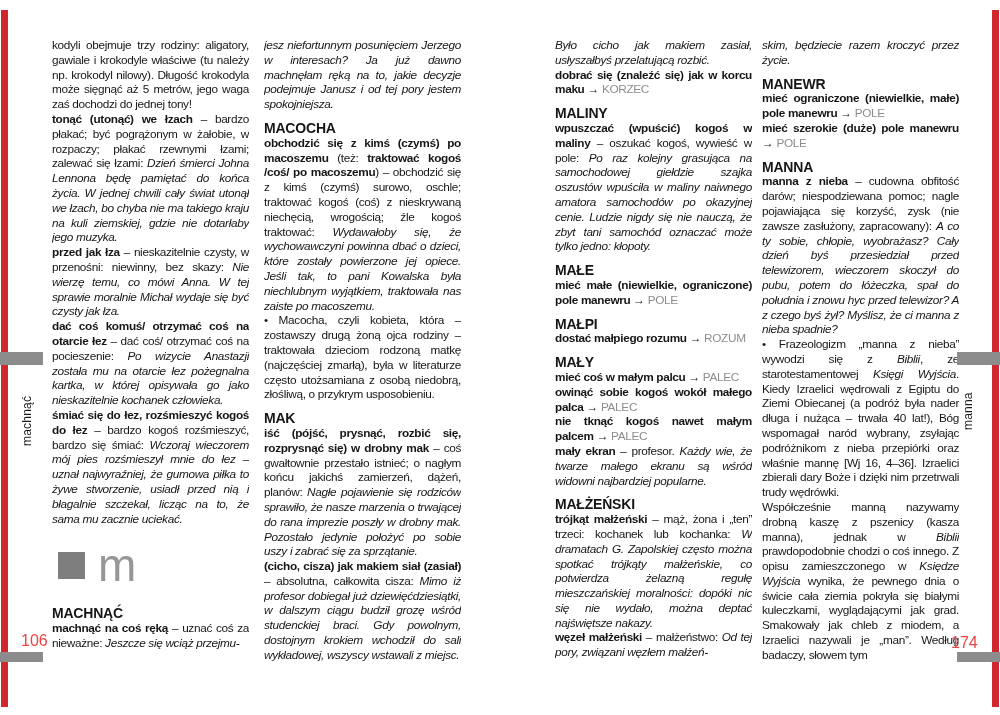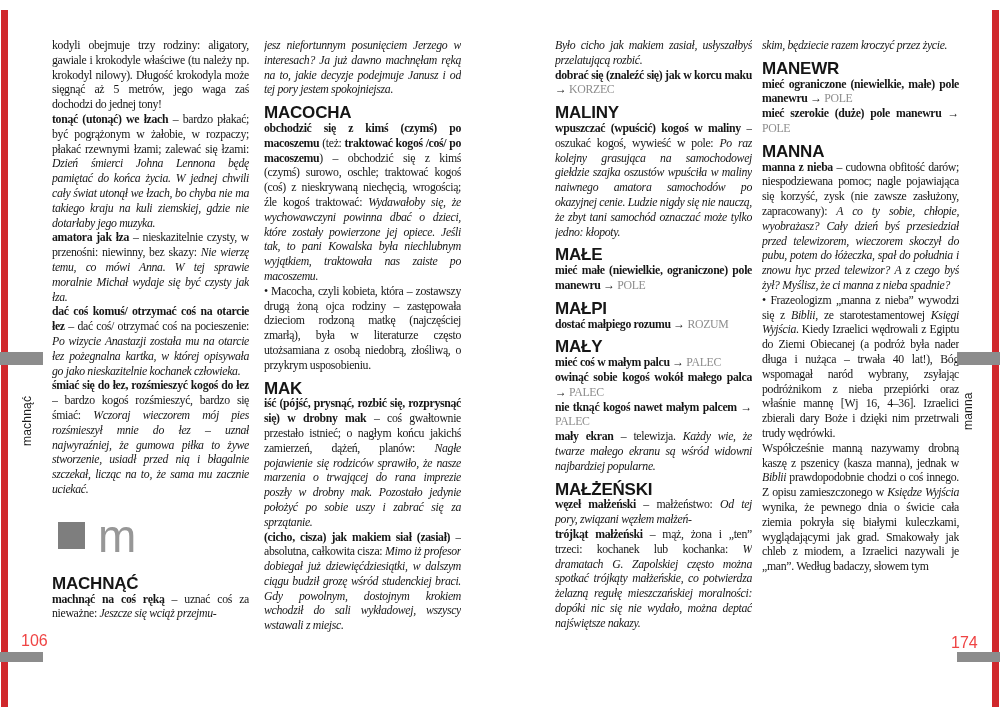--- a/index.html
+++ b/index.html
@@ -26,27 +26,27 @@
 
   .footer-bar { position:absolute; height:10px; width:43px; background:#8c8c8c; z-index:2; }
   .footer-bar.left  { left:0; top:652px; }
   .footer-bar.right { left:957px; top:652px; }
 
   .col { position:absolute; top:38px; width:197px; height:652px; overflow:hidden;
     text-align:justify; font-size:11.8px; line-height:14.8px; letter-spacing:-0.33px; }
   #col0 { left:52px; }  #col1 { left:264px; }
   #col2 { left:555px; } #col3 { left:762px; }
 
-  p.entry { margin:0;font-family:Liberation Serif, serif; }
+  p.entry { margin:0; }
   .run-b   { font-weight:bold; }
   .run-r   { }
   .run-i   { font-style:italic; }
   .run-ref { color:#8d8d8d; }
 
-  .headword { font-weight:bold; font-size:17px; margin:9px 0 0 0; letter-spacing:-0.2px; }
+  .headword { font-weight:bold; font-size:14px; margin:9px 0 0 0; letter-spacing:-0.2px; }
 
   .letter-block { display:flex; align-items:center; margin:18px 0 20px 6px; height:42px; }
   .letter-square { width:27px; height:27px; background:#7e7e7e; display:inline-block; }
   .letter-glyph { font-size:46px; color:#979797; line-height:38px; margin-left:13px; }
 </style>
 </head>
 <body>
 
 <div class="red-bar left"></div>
 <div class="red-bar right"></div>
@@ -57,56 +57,56 @@
 <div class="tab-label right">manna</div>
 
 <div class="pagenum left">106</div>
 <div class="footer-bar left"></div>
 <div class="pagenum right">174</div>
 <div class="footer-bar right"></div>
 
 <div class="col" id="col0">
     <p class="entry"><span class="run-r">kodyli obejmuje trzy rodziny: aligatory, gawiale i krokodyle właściwe (tu należy np. krokodyl nilowy). Długość krokodyla może sięgnąć aż 5 metrów, jego waga zaś dochodzi do jednej tony!</span></p>
     <p class="entry"><span class="run-b">tonąć (utonąć) we łzach</span><span class="run-r"> – bardzo płakać; być pogrążonym w żałobie, w rozpaczy; płakać rzewnymi łzami; zalewać się łzami: </span><span class="run-i">Dzień śmierci Johna Lennona będę pamiętać do końca życia. W jednej chwili cały świat utonął we łzach, bo chyba nie ma takiego kraju na kuli ziemskiej, gdzie nie dotarłaby jego muzyka.</span></p>
-    <p class="entry"><span class="run-b">amatora jak łza</span><span class="run-r"> – nieskazitelnie czysty, w przenośni: niewinny, bez skazy: </span><span class="run-i">Nie wierzę temu, co mówi Anna. W tej sprawie moralnie Michał wydaje się być czysty jak łza.</span></p>
+    <p class="entry"><span class="run-b">przed jak łza</span><span class="run-r"> – nieskazitelnie czysty, w przenośni: niewinny, bez skazy: </span><span class="run-i">Nie wierzę temu, co mówi Anna. W tej sprawie moralnie Michał wydaje się być czysty jak łza.</span></p>
     <p class="entry"><span class="run-b">dać coś komuś/ otrzymać coś na otarcie łez</span><span class="run-r"> – dać coś/ otrzymać coś na pocieszenie: </span><span class="run-i">Po wizycie Anastazji została mu na otarcie łez pożegnalna kartka, w której opisywała go jako nieskazitelnie kochanek człowieka.</span></p>
     <p class="entry"><span class="run-b">śmiać się do łez, rozśmieszyć kogoś do łez</span><span class="run-r"> – bardzo kogoś rozśmieszyć, bardzo się śmiać: </span><span class="run-i">Wczoraj wieczorem mój pies rozśmieszył mnie do łez – uznał najwyraźniej, że gumowa piłka to żywe stworzenie, usiadł przed nią i błagalnie szczekał, licząc na to, że sama mu zacznie uciekać.</span></p>
     <div class="letter-block">
       <span class="letter-square"></span>
       <span class="letter-glyph">m</span>
     </div>
     <div class="headword">MACHNĄĆ</div>
     <p class="entry"><span class="run-b">machnąć na coś ręką</span><span class="run-r"> – uznać coś za nieważne: </span><span class="run-i">Jeszcze się wciąż przejmu-</span></p>
   </div>
 <div class="col" id="col1">
     <p class="entry"><span class="run-i">jesz niefortunnym posunięciem Jerzego w interesach? Ja już dawno machnęłam ręką na to, jakie decyzje podejmuje Janusz i od tej pory jestem spokojniejsza.</span></p>
     <div class="headword">MACOCHA</div>
     <p class="entry"><span class="run-b">obchodzić się z kimś (czymś) po macoszemu</span><span class="run-r"> (też: </span><span class="run-b">traktować kogoś /coś/ po macoszemu</span><span class="run-r">) – obchodzić się z kimś (czymś) surowo, oschle; traktować kogoś (coś) z nieskrywaną niechęcią, wrogością; źle kogoś traktować: </span><span class="run-i">Wydawałoby się, że wychowawczyni powinna dbać o dzieci, które zostały powierzone jej opiece. Jeśli tak, to pani Kowalska była niechlubnym wyjątkiem, traktowała nas zaiste po macoszemu.</span></p>
-    <p class="entry"><span class="run-r">•  Macocha, czyli kobieta, która – zostawszy drugą żoną ojca rodziny – zastępowała dzieciom rodzoną matkę (najczęściej zmarłą), była w literaturze często utożsamiana z osobą niedobrą, złośliwą, o przykrym usposobieniu.</span></p>
+    <p class="entry"><span class="run-r">•  Macocha, czyli kobieta, która – zostawszy drugą żoną ojca rodziny – traktowała dzieciom rodzoną matkę (najczęściej zmarłą), była w literaturze często utożsamiana z osobą niedobrą, złośliwą, o przykrym usposobieniu.</span></p>
     <div class="headword">MAK</div>
     <p class="entry"><span class="run-b">iść (pójść, prysnąć, rozbić się, rozprysnąć się) w drobny mak</span><span class="run-r"> – coś gwałtownie przestało istnieć; o nagłym końcu jakichś zamierzeń, dążeń, planów: </span><span class="run-i">Nagłe pojawienie się rodziców sprawiło, że nasze marzenia o trwającej do rana imprezie poszły w drobny mak. Pozostało jedynie położyć po sobie uszy i zabrać się za sprzątanie.</span></p>
     <p class="entry"><span class="run-b">(cicho, cisza) jak makiem siał (zasiał)</span><span class="run-r"> – absolutna, całkowita cisza: </span><span class="run-i">Mimo iż profesor dobiegał już dziewięćdziesiątki, w dalszym ciągu budził grozę wśród studenckiej braci. Gdy powolnym, dostojnym krokiem wchodził do sali wykładowej, wszyscy wstawali z miejsc.</span></p>
   </div>
 <div class="col" id="col2">
     <p class="entry"><span class="run-i">Było cicho jak makiem zasiał, usłyszałbyś przelatującą rozbić.</span></p>
     <p class="entry"><span class="run-b">dobrać się (znaleźć się) jak w korcu maku</span><span class="run-r"> → </span><span class="run-ref">KORZEC</span></p>
     <div class="headword">MALINY</div>
     <p class="entry"><span class="run-b">wpuszczać (wpuścić) kogoś w maliny</span><span class="run-r"> – oszukać kogoś, wywieść w pole: </span><span class="run-i">Po raz kolejny grasująca na samochodowej giełdzie szajka oszustów wpuściła w maliny naiwnego amatora samochodów po okazyjnej cenie. Ludzie nigdy się nie nauczą, że zbyt tani samochód oznaczać może tylko jedno: kłopoty.</span></p>
     <div class="headword">MAŁE</div>
     <p class="entry"><span class="run-b">mieć małe (niewielkie, ograniczone) pole manewru</span><span class="run-r"> → </span><span class="run-ref">POLE</span></p>
     <div class="headword">MAŁPI</div>
     <p class="entry"><span class="run-b">dostać małpiego rozumu</span><span class="run-r"> → </span><span class="run-ref">ROZUM</span></p>
     <div class="headword">MAŁY</div>
     <p class="entry"><span class="run-b">mieć coś w małym palcu</span><span class="run-r"> → </span><span class="run-ref">PALEC</span></p>
     <p class="entry"><span class="run-b">owinąć sobie kogoś wokół małego palca</span><span class="run-r"> → </span><span class="run-ref">PALEC</span></p>
     <p class="entry"><span class="run-b">nie tknąć kogoś nawet małym palcem</span><span class="run-r"> → </span><span class="run-ref">PALEC</span></p>
-    <p class="entry"><span class="run-b">mały ekran</span><span class="run-r"> – telewizja. </span><span class="run-i">Każdy wie, że twarze małego ekranu są wśród widowni najbardziej popularne.</span></p>
+    <p class="entry"><span class="run-b">mały ekran</span><span class="run-r"> – profesor. </span><span class="run-i">Każdy wie, że twarze małego ekranu są wśród widowni najbardziej popularne.</span></p>
     <div class="headword">MAŁŻEŃSKI</div>
+    <p class="entry"><span class="run-b">trójkąt małżeński</span><span class="run-r"> – mąż, żona i „ten” trzeci: kochanek lub kochanka: </span><span class="run-i">W dramatach G. Zapolskiej często można spotkać trójkąty małżeńskie, co potwierdza żelazną regułę mieszczańskiej moralności: dopóki nic się nie wydało, można deptać najświętsze nakazy.</span></p>
     <p class="entry"><span class="run-b">węzeł małżeński</span><span class="run-r"> – małżeństwo: </span><span class="run-i">Od tej pory, związani węzłem małżeń-</span></p>
-    <p class="entry"><span class="run-b">trójkąt małżeński</span><span class="run-r"> – mąż, żona i „ten” trzeci: kochanek lub kochanka: </span><span class="run-i">W dramatach G. Zapolskiej często można spotkać trójkąty małżeńskie, co potwierdza żelazną regułę mieszczańskiej moralności: dopóki nic się nie wydało, można deptać najświętsze nakazy.</span></p>
   </div>
 <div class="col" id="col3">
     <p class="entry"><span class="run-i">skim, będziecie razem kroczyć przez życie.</span></p>
     <div class="headword">MANEWR</div>
     <p class="entry"><span class="run-b">mieć ograniczone (niewielkie, małe) pole manewru</span><span class="run-r"> → </span><span class="run-ref">POLE</span></p>
     <p class="entry"><span class="run-b">mieć szerokie (duże) pole manewru</span><span class="run-r"> → </span><span class="run-ref">POLE</span></p>
     <div class="headword">MANNA</div>
     <p class="entry"><span class="run-b">manna z nieba</span><span class="run-r"> – cudowna obfitość darów; niespodziewana pomoc; nagle pojawiająca się korzyść, zysk (nie zawsze zasłużony, zapracowany): </span><span class="run-i">A co ty sobie, chłopie, wyobrażasz? Cały dzień byś przesiedział przed telewizorem, wieczorem skoczył do pubu, potem do łóżeczka, spał do południa i znowu hyc przed telewizor? A z czego byś żył? Myślisz, że ci manna z nieba spadnie?</span></p>
     <p class="entry"><span class="run-r">•  Frazeologizm „manna z nieba” wywodzi się z </span><span class="run-i">Biblii</span><span class="run-r">, ze starotestamentowej </span><span class="run-i">Księgi Wyjścia</span><span class="run-r">. Kiedy Izraelici wędrowali z Egiptu do Ziemi Obiecanej (a podróż była nader długa i nużąca – trwała 40 lat!), Bóg wspomagał naród wybrany, zsyłając podróżnikom z nieba przepiórki oraz właśnie mannę [Wj 16, 4–36]. Izraelici zbierali dary Boże i dzięki nim przetrwali trudy wędrówki.</span></p>
     <p class="entry"><span class="run-r">Współcześnie manną nazywamy drobną kaszę z pszenicy (kasza manna), jednak w </span><span class="run-i">Biblii</span><span class="run-r"> prawdopodobnie chodzi o coś innego. Z opisu zamieszczonego w </span><span class="run-i">Księdze Wyjścia</span><span class="run-r"> wynika, że pewnego dnia o świcie cała ziemia pokryła się białymi kuleczkami, wyglądającymi jak grad. Smakowały jak chleb z miodem, a Izraelici nazywali je „man”. Według badaczy, słowem tym</span></p>

